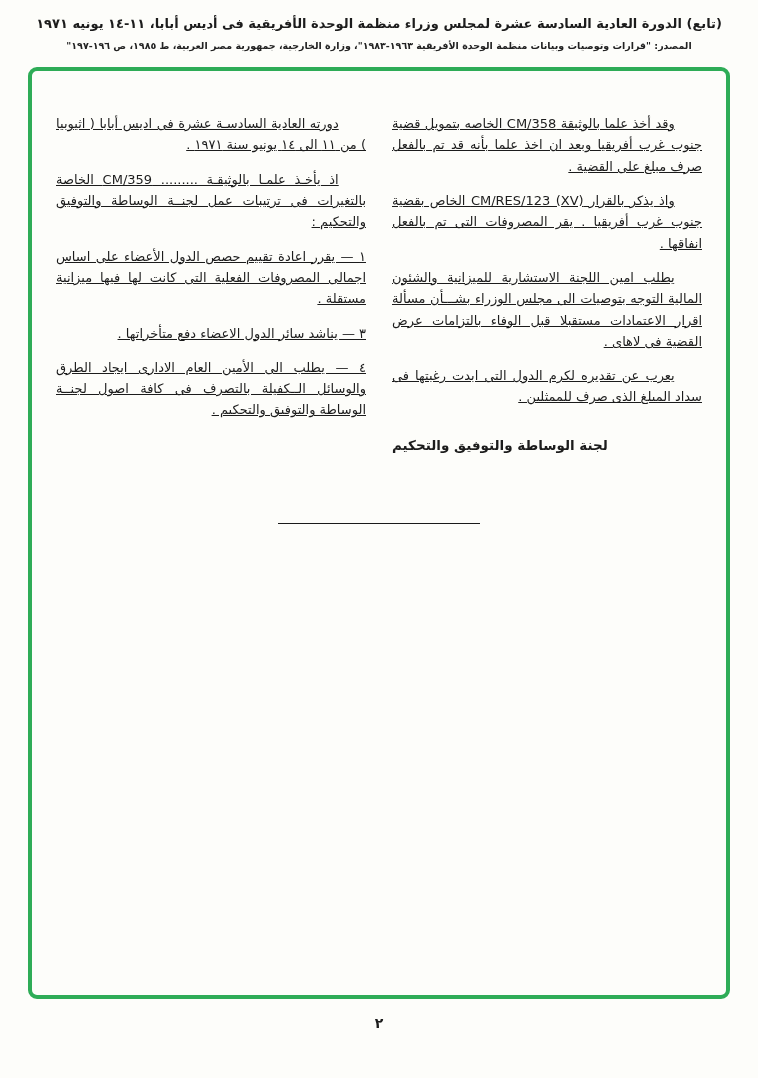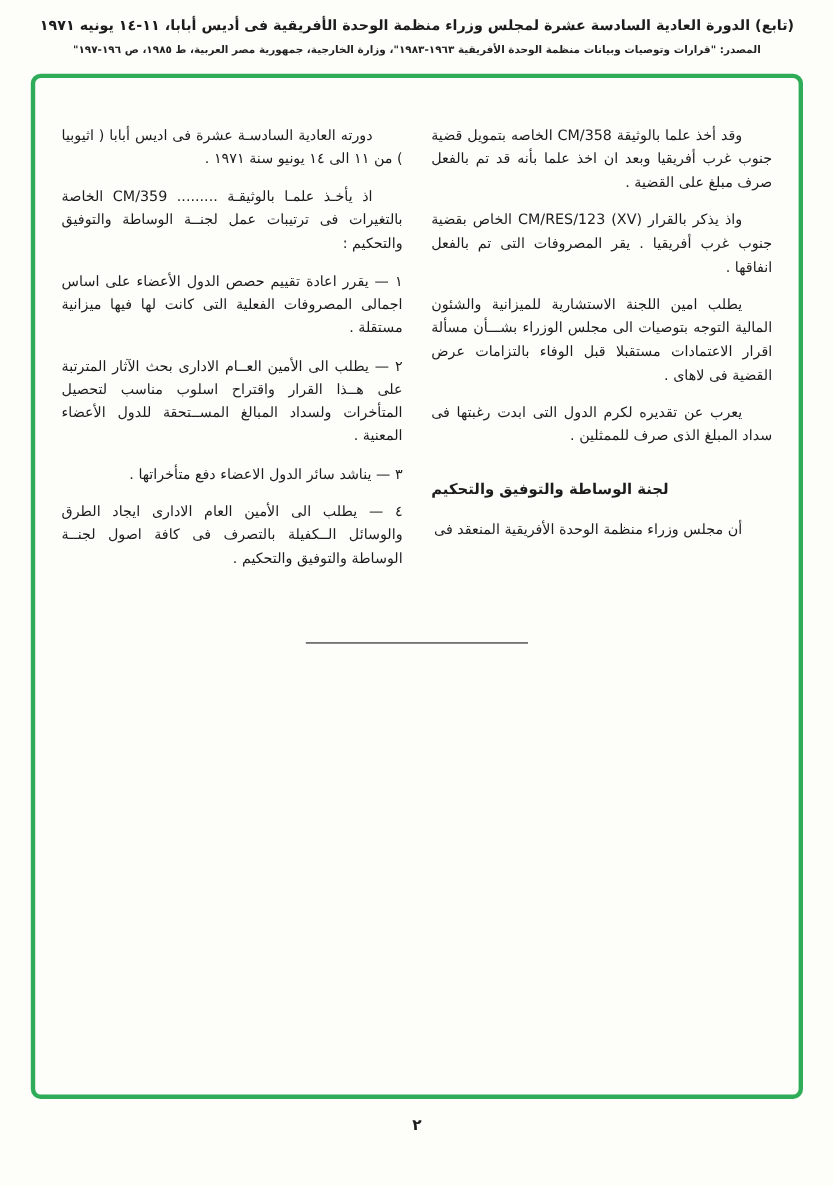--- a/index.html
+++ b/index.html
@@ -57,20 +57,21 @@
   .col {
     flex: 1 1 0;
     font-size: 13px;
     line-height: 1.64;
     text-align: justify;
   }
 
   .col p {
     margin-bottom: 13px;
     text-indent: 2.1em;
+    text-decoration: underline;
   }
 
   .res-ref {
     direction: ltr;
     text-align: left;
     text-indent: 0 !important;
     margin: 20px 0 0 0 !important;
     font-size: 13px;
   }
 
@@ -112,28 +113,26 @@
   <div class="green-box">
 
     <div class="columns">
 
       <div class="col">
         <p>وقد أخذ علما بالوثيقة CM/358 الخاصه بتمويل قضية جنوب غرب أفريقيا وبعد ان اخذ علما بأنه قد تم بالفعل صرف مبلغ على القضية .</p>
         <p>واذ يذكر بالقرار CM/RES/123 (XV) الخاص بقضية جنوب غرب أفريقيا . يقر المصروفات التى تم بالفعل انفاقها .</p>
         <p>يطلب امين اللجنة الاستشارية للميزانية والشئون المالية التوجه بتوصيات الى مجلس الوزراء بشـــأن مسألة اقرار الاعتمادات مستقبلا قبل الوفاء بالتزامات عرض القضية فى لاهاى .</p>
         <p>يعرب عن تقديره لكرم الدول التى ابدت رغبتها فى سداد المبلغ الذى صرف للممثلين .</p>
         <h3 class="section-heading">لجنة الوساطة والتوفيق والتحكيم</h3>
-        <p>أن مجلس وزراء منظمة الوحدة الأفريقية المنعقد فى</p>
       </div>
 
       <div class="col">
         <p>دورته العادية السادسـة عشرة فى اديس أبابا ( اثيوبيا ) من ١١ الى ١٤ يونيو سنة ١٩٧١ .</p>
         <p>اذ يأخـذ علمـا بالوثيقـة ......... CM/359 الخاصة بالتغيرات فى ترتيبات عمل لجنــة الوساطة والتوفيق والتحكيم :</p>
         <p class="list-item">١ — يقرر اعادة تقييم حصص الدول الأعضاء على اساس اجمالى المصروفات الفعلية التى كانت لها فيها ميزانية مستقلة .</p>
-        <p class="list-item">٢ — يطلب الى الأمين العــام الادارى بحث الآثار المترتبة على هــذا القرار واقتراح اسلوب مناسب لتحصيل المتأخرات ولسداد المبالغ المســتحقة للدول الأعضاء المعنية .</p>
         <p class="list-item">٣ — يناشد سائر الدول الاعضاء دفع متأخراتها .</p>
         <p class="list-item">٤ — يطلب الى الأمين العام الادارى ايجاد الطرق والوسائل الــكفيلة بالتصرف فى كافة اصول لجنــة الوساطة والتوفيق والتحكيم .</p>
       </div>
 
     </div>
 
     <div class="separator"></div>
 
   </div>
 

